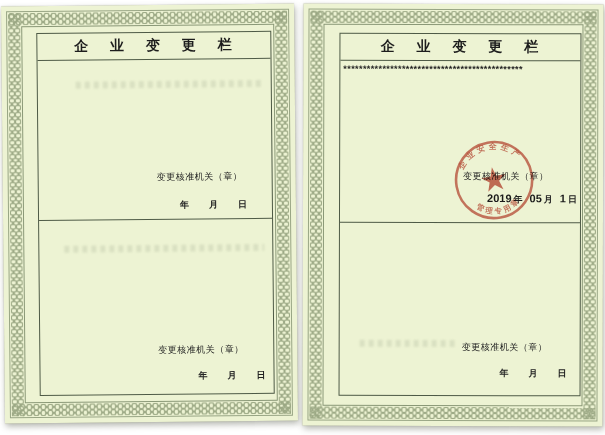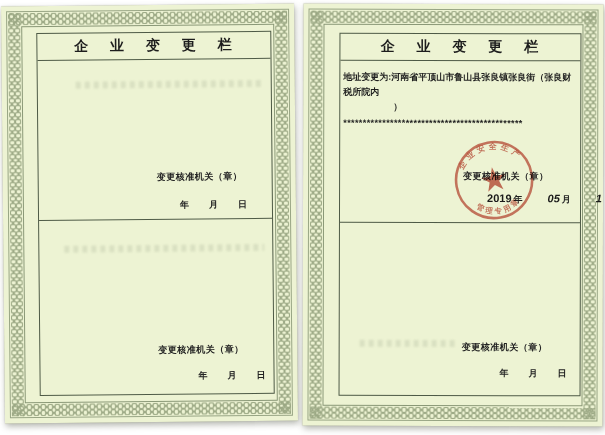--- a/index.html
+++ b/index.html
@@ -32,27 +32,27 @@
   .title-row{
     height:26px;border-bottom:1px solid #4e5a46;
     display:flex;align-items:center;justify-content:center;
   }
   .title-row span{
     font-size:14px;font-weight:bold;color:#1d1d1d;word-spacing:14px;letter-spacing:2px;
   }
   .divider{position:absolute;left:0;right:0;height:0;border-top:1px solid #4e5a46;}
   .page.left .divider{top:186px;}
   .page.right .divider{top:188px;}
-  .authority{position:absolute;font-size:9px;font-weight:bold;color:#222;letter-spacing:.5px;white-space:nowrap;}
+  .authority{position:absolute;font-size:9px;font-weight:normal;color:#222;letter-spacing:.5px;white-space:nowrap;}
   .daterow{position:absolute;font-size:9px;font-weight:bold;color:#222;white-space:nowrap;}
   .daterow .gap{margin-left:20px;}
   .daterow .dv{font-size:11px;font-weight:bold;color:#1a1a1a;}
   .daterow .dl{font-size:9px;}
   .daterow .dv + .dl{margin-left:2px;}
-  .daterow .dl + .dv{margin-left:25px;font-style:italic;}
+  .daterow .dl + .dv{margin-left:7px;}
   .entry{margin:9px 3px 0 3px;font-size:9px;font-weight:bold;color:#1f1f1f;line-height:1.65;}
   .entry .l2{padding-left:50px;}
   .terminator{margin:3px 3px 0 3px;font-size:9px;font-weight:bold;color:#1f1f1f;letter-spacing:.4px;}
   .seal{position:absolute;left:110px;top:102px;width:88px;height:88px;transform:rotate(-10deg);mix-blend-mode:multiply;opacity:.92;}
   .ghost{
     position:absolute;height:7px;filter:blur(1px);opacity:.55;
     background-image:repeating-linear-gradient(90deg, rgba(110,122,98,.28) 0 5px, rgba(110,122,98,0) 5px 9px);
   }
 </style>
 </head>
@@ -94,24 +94,20 @@
   <div class="chain h b"></div>
   <div class="chain v l"></div>
   <div class="chain v r"></div>
   <div class="line-inner"></div>
 
   <div class="content-box">
     <div class="title-row">
       <span>企 业 变 更 栏</span>
     </div>
 
-    <div class="entry">
-      <div>地址变更为:河南省平顶山市鲁山县张良镇张良街（张良财税所院内</div>
-      <div class="l2">）</div>
-    </div>
     <div class="terminator">**********************************************</div>
 
     <div class="authority" style="left:123px;top:136px;">变更核准机关（章）</div>
     <div class="daterow" style="left:147px;top:158px;">
       <span class="dv">2019</span><span class="dl">年</span><span class="dv">05</span><span class="dl">月</span><span class="dv">1</span><span class="dl">日</span>
     </div>
 
     <div class="seal">
       <svg width="88" height="88" viewBox="-44 -44 88 88" xmlns="http://www.w3.org/2000/svg">
         <defs>

